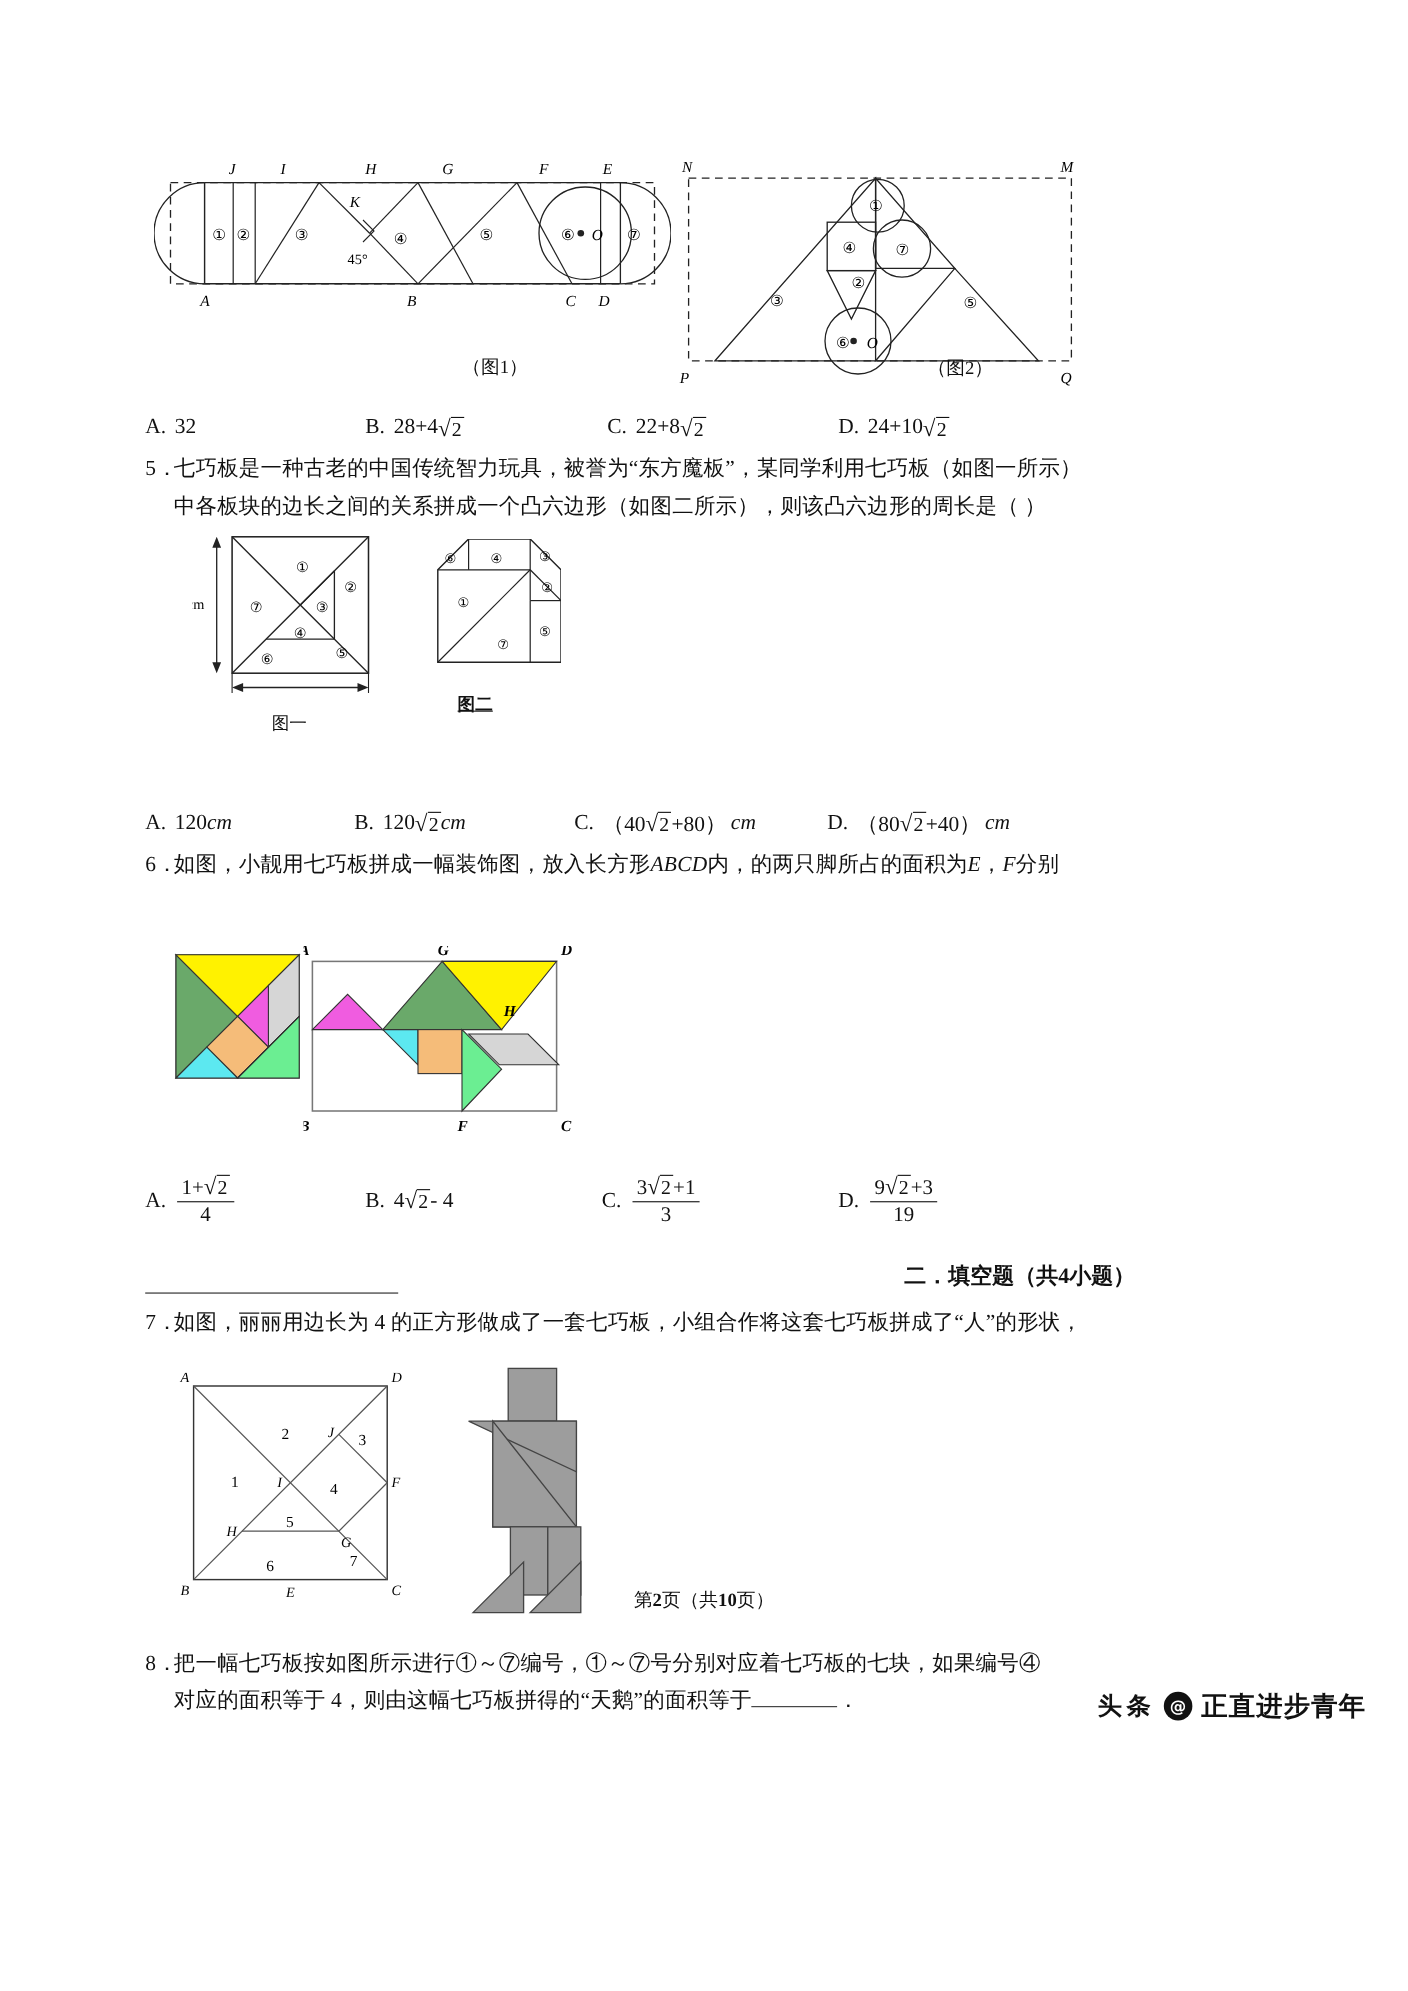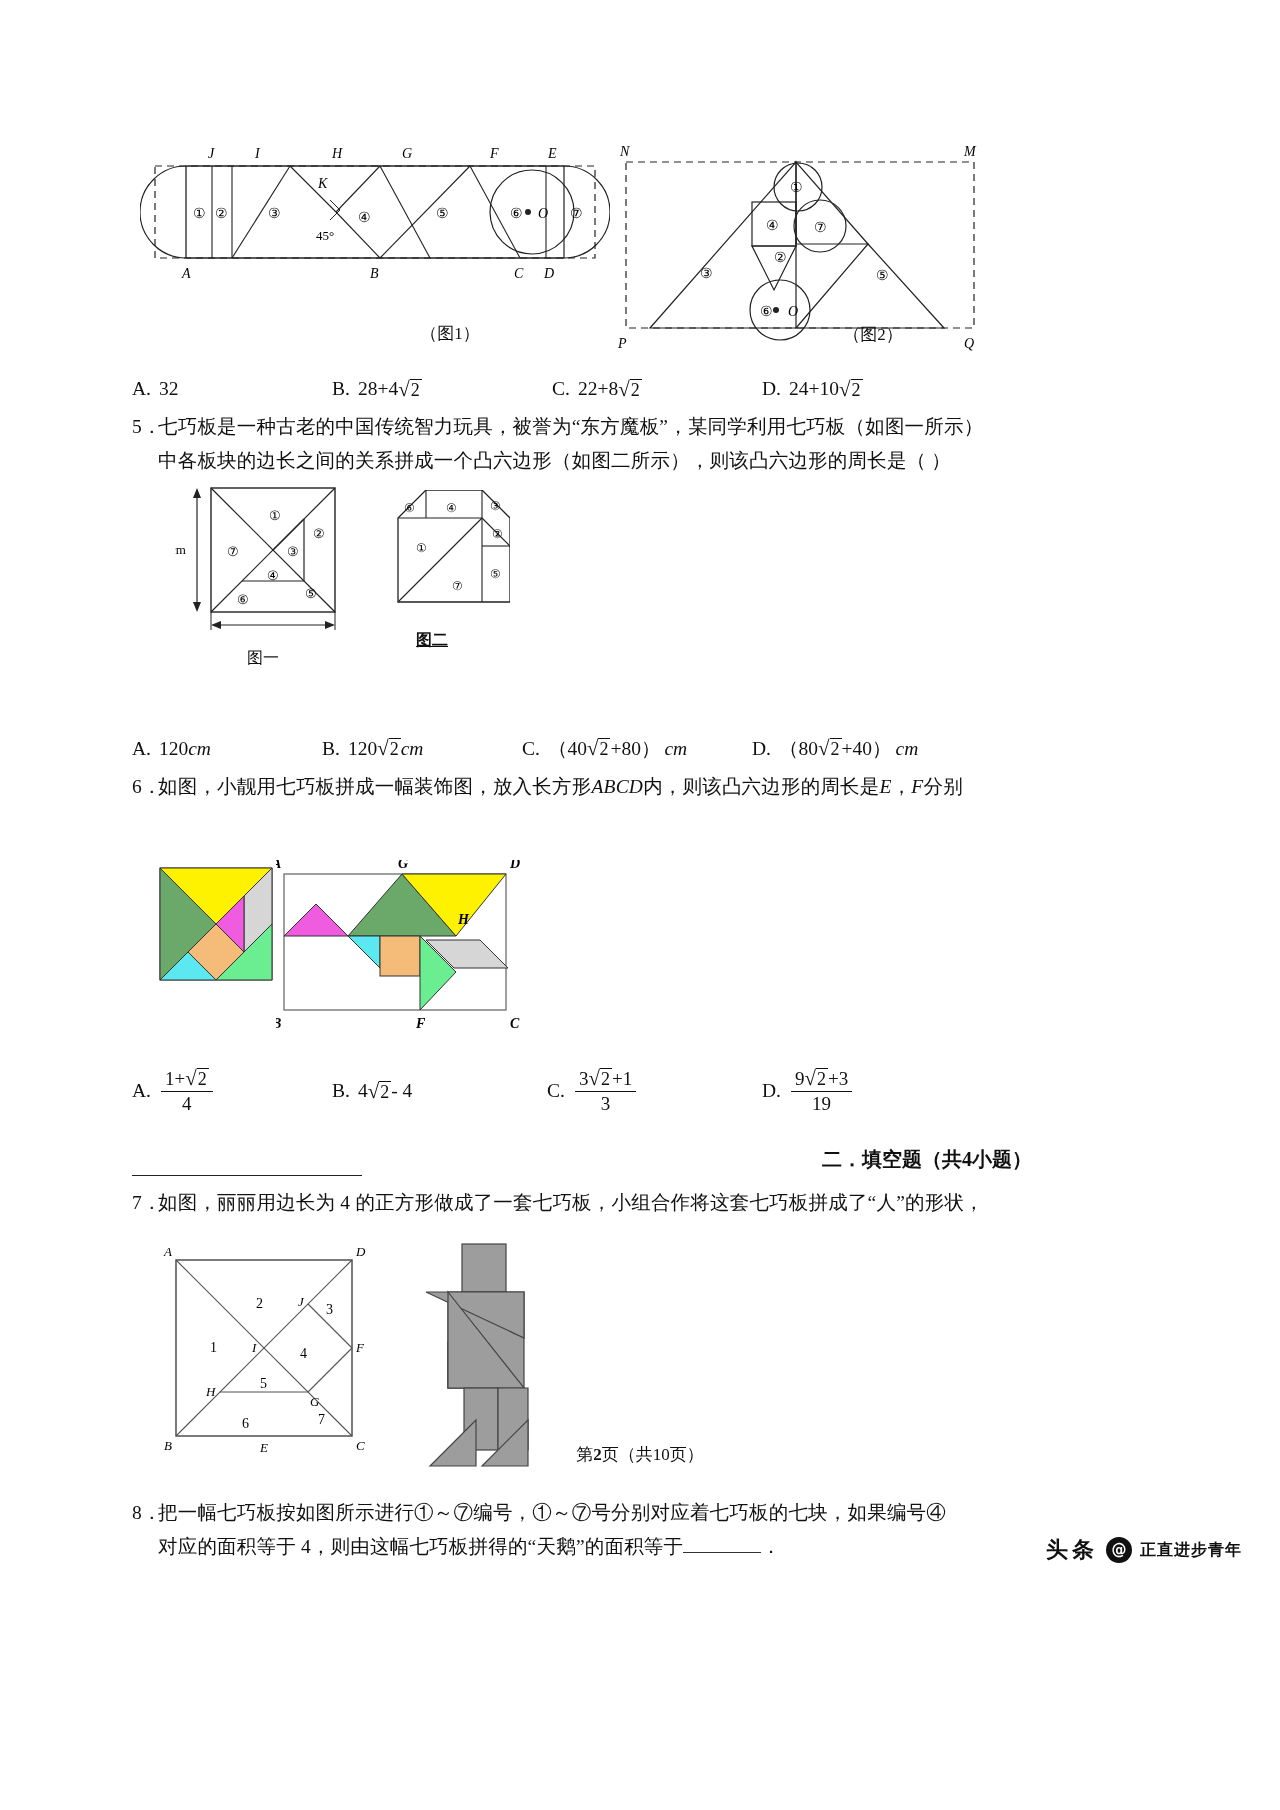--- a/index.html
+++ b/index.html
@@ -110,21 +110,21 @@
     font-family: "DejaVu Sans", sans-serif;
     font-weight: bold;
   }
   .wm-toutiao { font-size: 22px; letter-spacing: 4px; color: #111; }
   .wm-dot {
     width: 26px; height: 26px; border-radius: 50%;
     background: #111; color: #fff;
     display: flex; align-items: center; justify-content: center;
     font-size: 15px; margin: 0 8px;
   }
-  .wm-name { font-size: 16px; letter-spacing: 1px; color: #111; }
+  .wm-name { font-size: 24px; letter-spacing: 1px; color: #111; }
   text { font-family: "Liberation Serif", serif; }
 </style>
 </head>
 <body>
 
 <div id="page">
 
   <div class="fig" style="left:140px; top:140px;">
     <svg width="470" height="230" viewBox="0 0 470 230">
 
@@ -350,21 +350,21 @@
             <span class="body">2</span>
           </span>
           <span>+40）</span>
           <span class="ital" style="margin-left:4px;">cm</span>
       </div>
     </div>
   </div>
 
   <div class="content" style="top:770px;">
     <div class="qline">
-      <span class="qnum">6．</span><span>如图，小靓用七巧板拼成一幅装饰图，放入长方形</span><span class="ital">ABCD</span><span>内，则该凸六边形的周长是</span><span class="ital">E</span><span>，</span><span class="ital">F</span><span>分别</span>
+      <span class="qnum">6．</span><span>如图，小靓用七巧板拼成一幅装饰图，放入长方形</span><span class="ital">ABCD</span><span>内，的两只脚所占的面积为</span><span class="ital">E</span><span>，</span><span class="ital">F</span><span>分别</span>
     </div>
   </div>
 
   <div class="fig" style="left:152px; top:860px;">
     <svg width="128" height="128" viewBox="0 0 128 128">
       <polygon points="8,8 120,8 120,120 8,120" fill="#ffffff" stroke="#555" stroke-width="1.2"></polygon>
 
       <polygon points="8,8 8,120 64,64" fill="#6AA96A" stroke="#333" stroke-width="1"></polygon>
 
       <polygon points="8,8 120,8 64,64" fill="#FFF200" stroke="#333" stroke-width="1"></polygon>
@@ -527,21 +527,21 @@
   <div class="content" style="top:1496px;">
     <div class="qline">
       <span class="qnum">8．</span><span>把一幅七巧板按如图所示进行①～⑦编号，①～⑦号分别对应着七巧板的七块，如果编号④</span>
     </div>
     <div class="qline indent">
       <span>对应的面积等于 4，则由这幅七巧板拼得的“天鹅”的面积等于</span><span class="blank-line" style="width:78px;"></span><span>．</span>
     </div>
   </div>
 
   <div class="footer">
-    <span>第</span><span style="font-weight:bold;">2</span><span>页（共</span><span style="font-weight:normal;text-align:center;">10</span><span>页）</span>
+    <span>第</span><span style="font-weight:bold;">2</span><span>页（共</span><span style="font-weight:bold;text-align:center;">10</span><span>页）</span>
   </div>
 
   <div class="watermark">
     <span class="wm-toutiao">头条</span>
     <span class="wm-dot">@</span>
     <span class="wm-name">正直进步青年</span>
   </div>
 
 </div>
 

